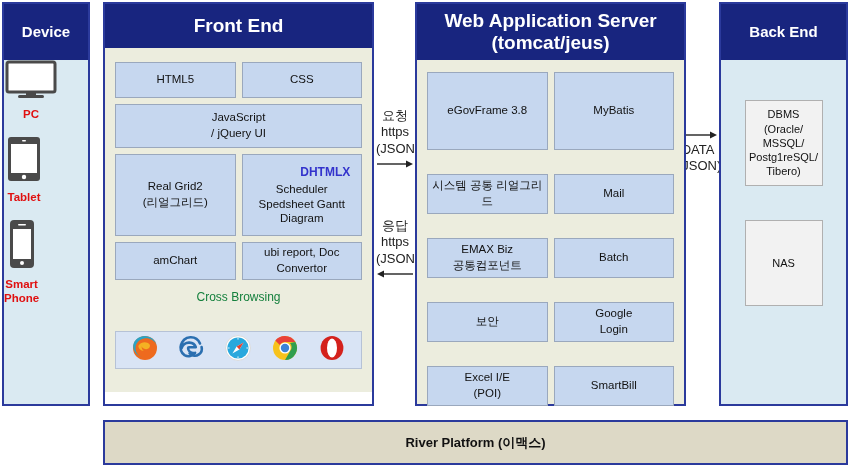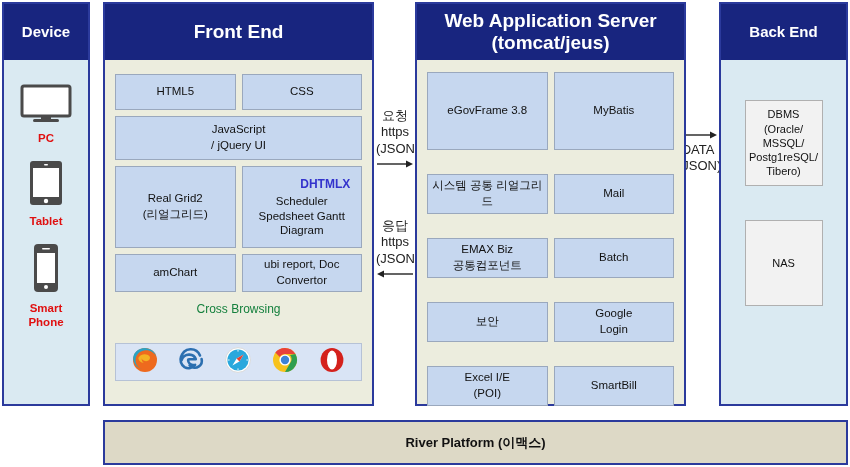--- a/index.html
+++ b/index.html
@@ -47,23 +47,22 @@
   }
   #device-panel .panel-header {
     height: 56px;
     font-size: 15px;
   }
   #device-panel .panel-body {
     height: calc(100% - 56px);
     background: #daeaf2;
     display: flex;
     flex-direction: column;
-    align-items: center;
+    align-items: flex-start;
     justify-content: flex-start;
-    padding-top: 24px;
   }
   .device-item {
     display: flex;
     flex-direction: column;
     align-items: center;
     margin-bottom: 14px;
   }
   .device-label {
     color: #e01010;
     font-size: 11.5px;
@@ -75,21 +74,21 @@
   .device-icon { display:block; }
 
   
   #frontend-panel {
     left: 103px;
     top: 2px;
     width: 271px;
     height: 404px;
   }
   #frontend-panel .panel-header {
-    height: 56px;
+    height: 44px;
     font-size: 19px;
   }
   #frontend-panel .panel-body {
     height: calc(100% - 56px);
     background: #ecedde;
     padding: 14px 10px 10px 10px;
     display: flex;
     flex-direction: column;
     gap: 6px;
   }

